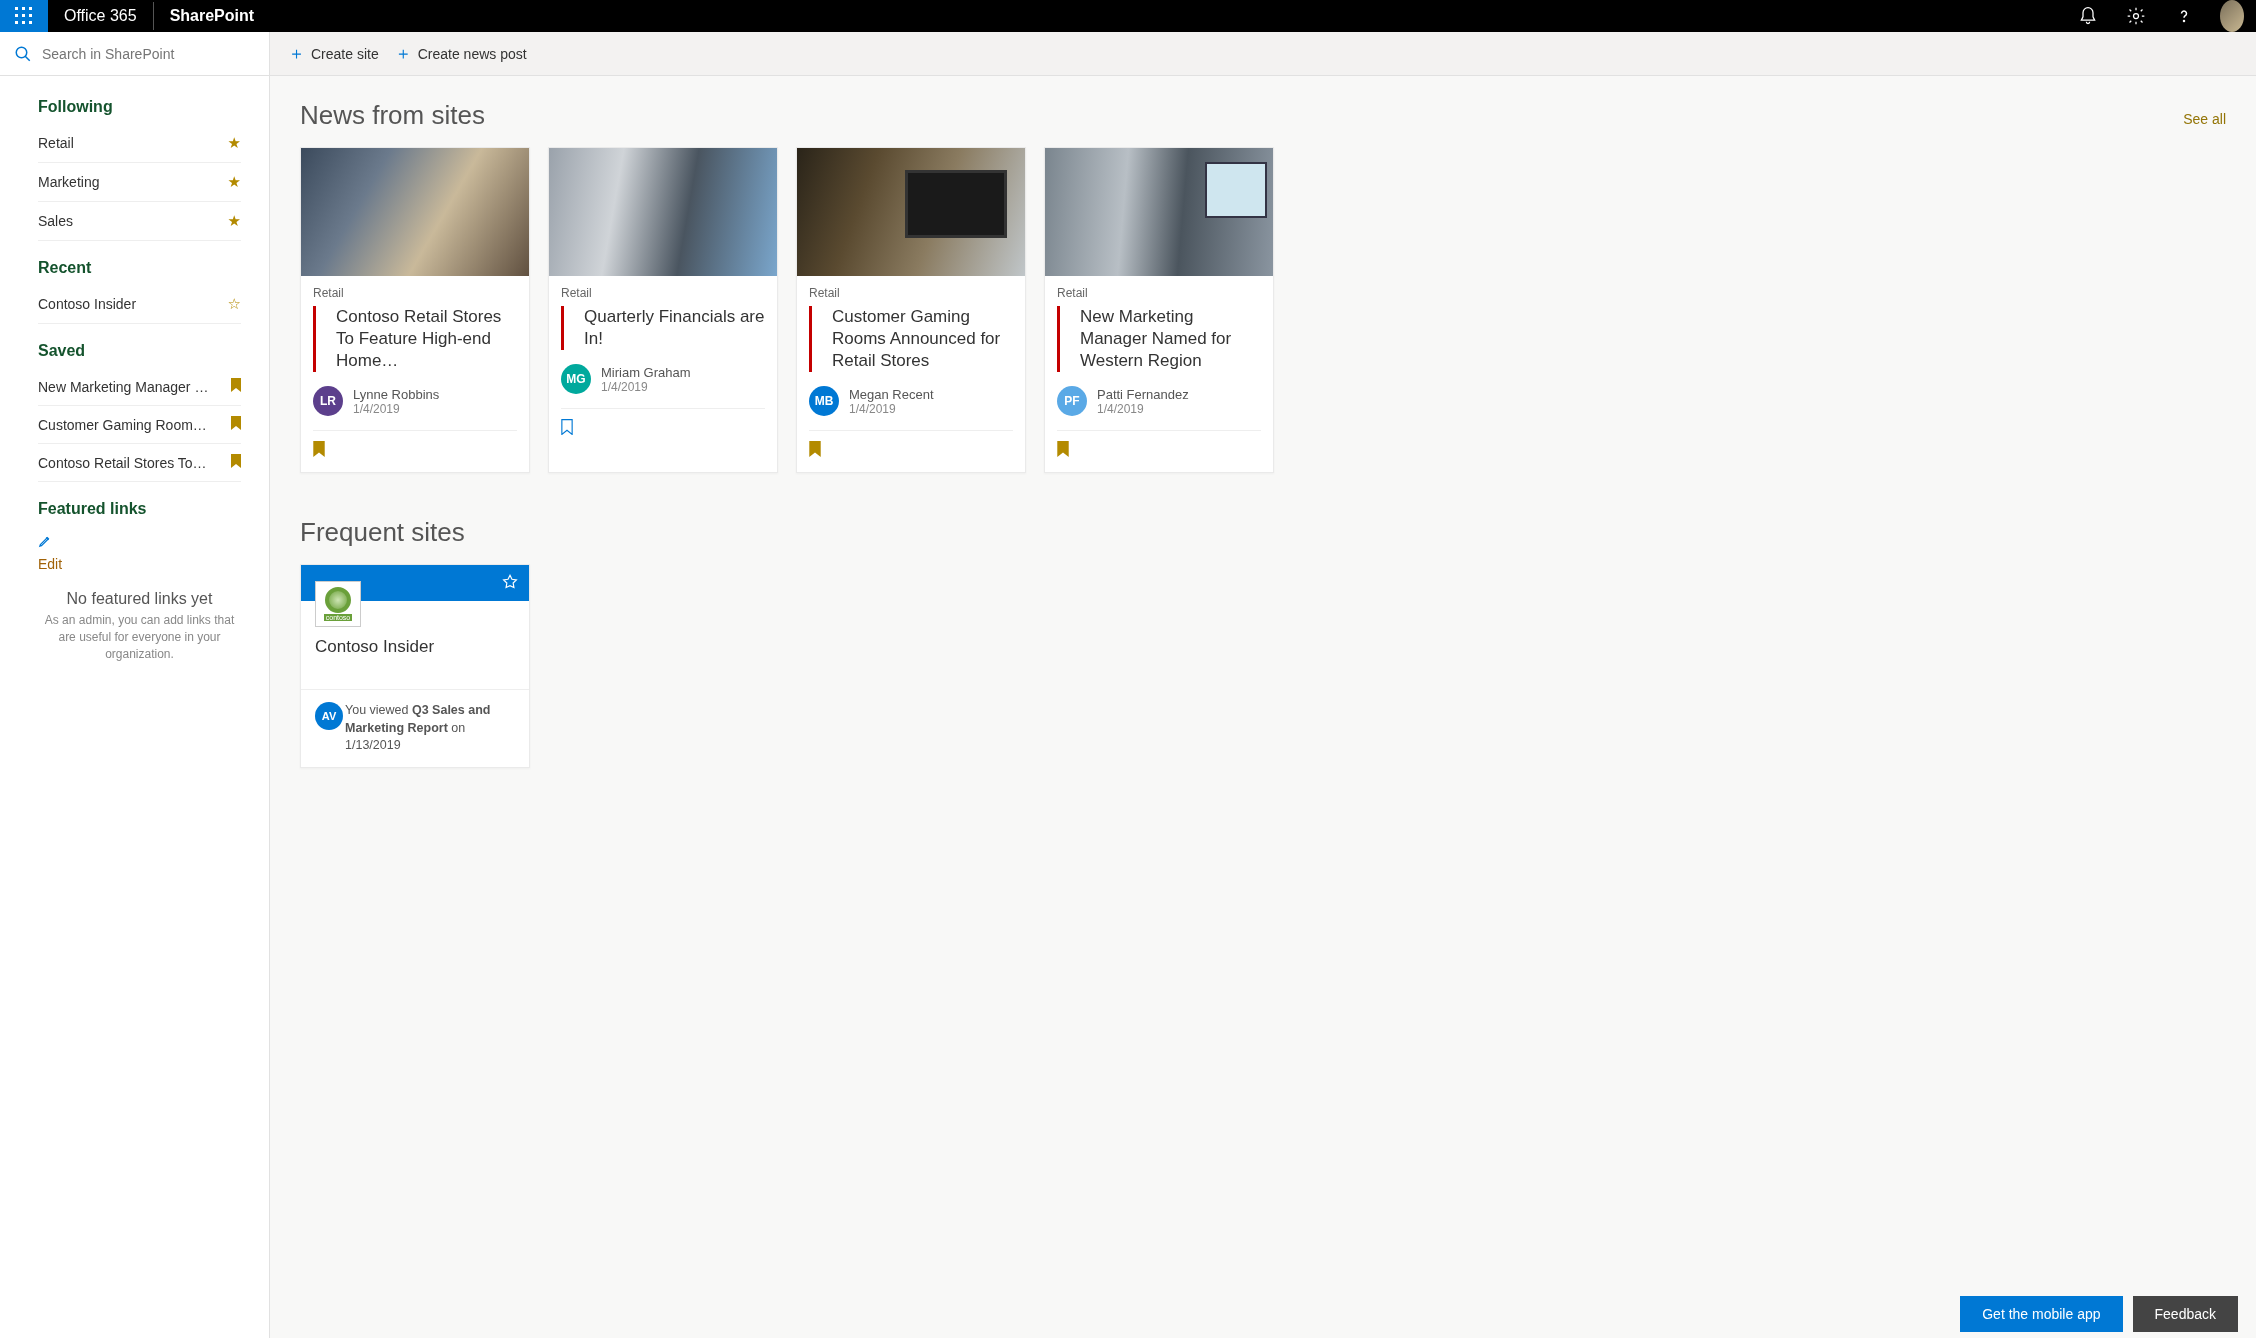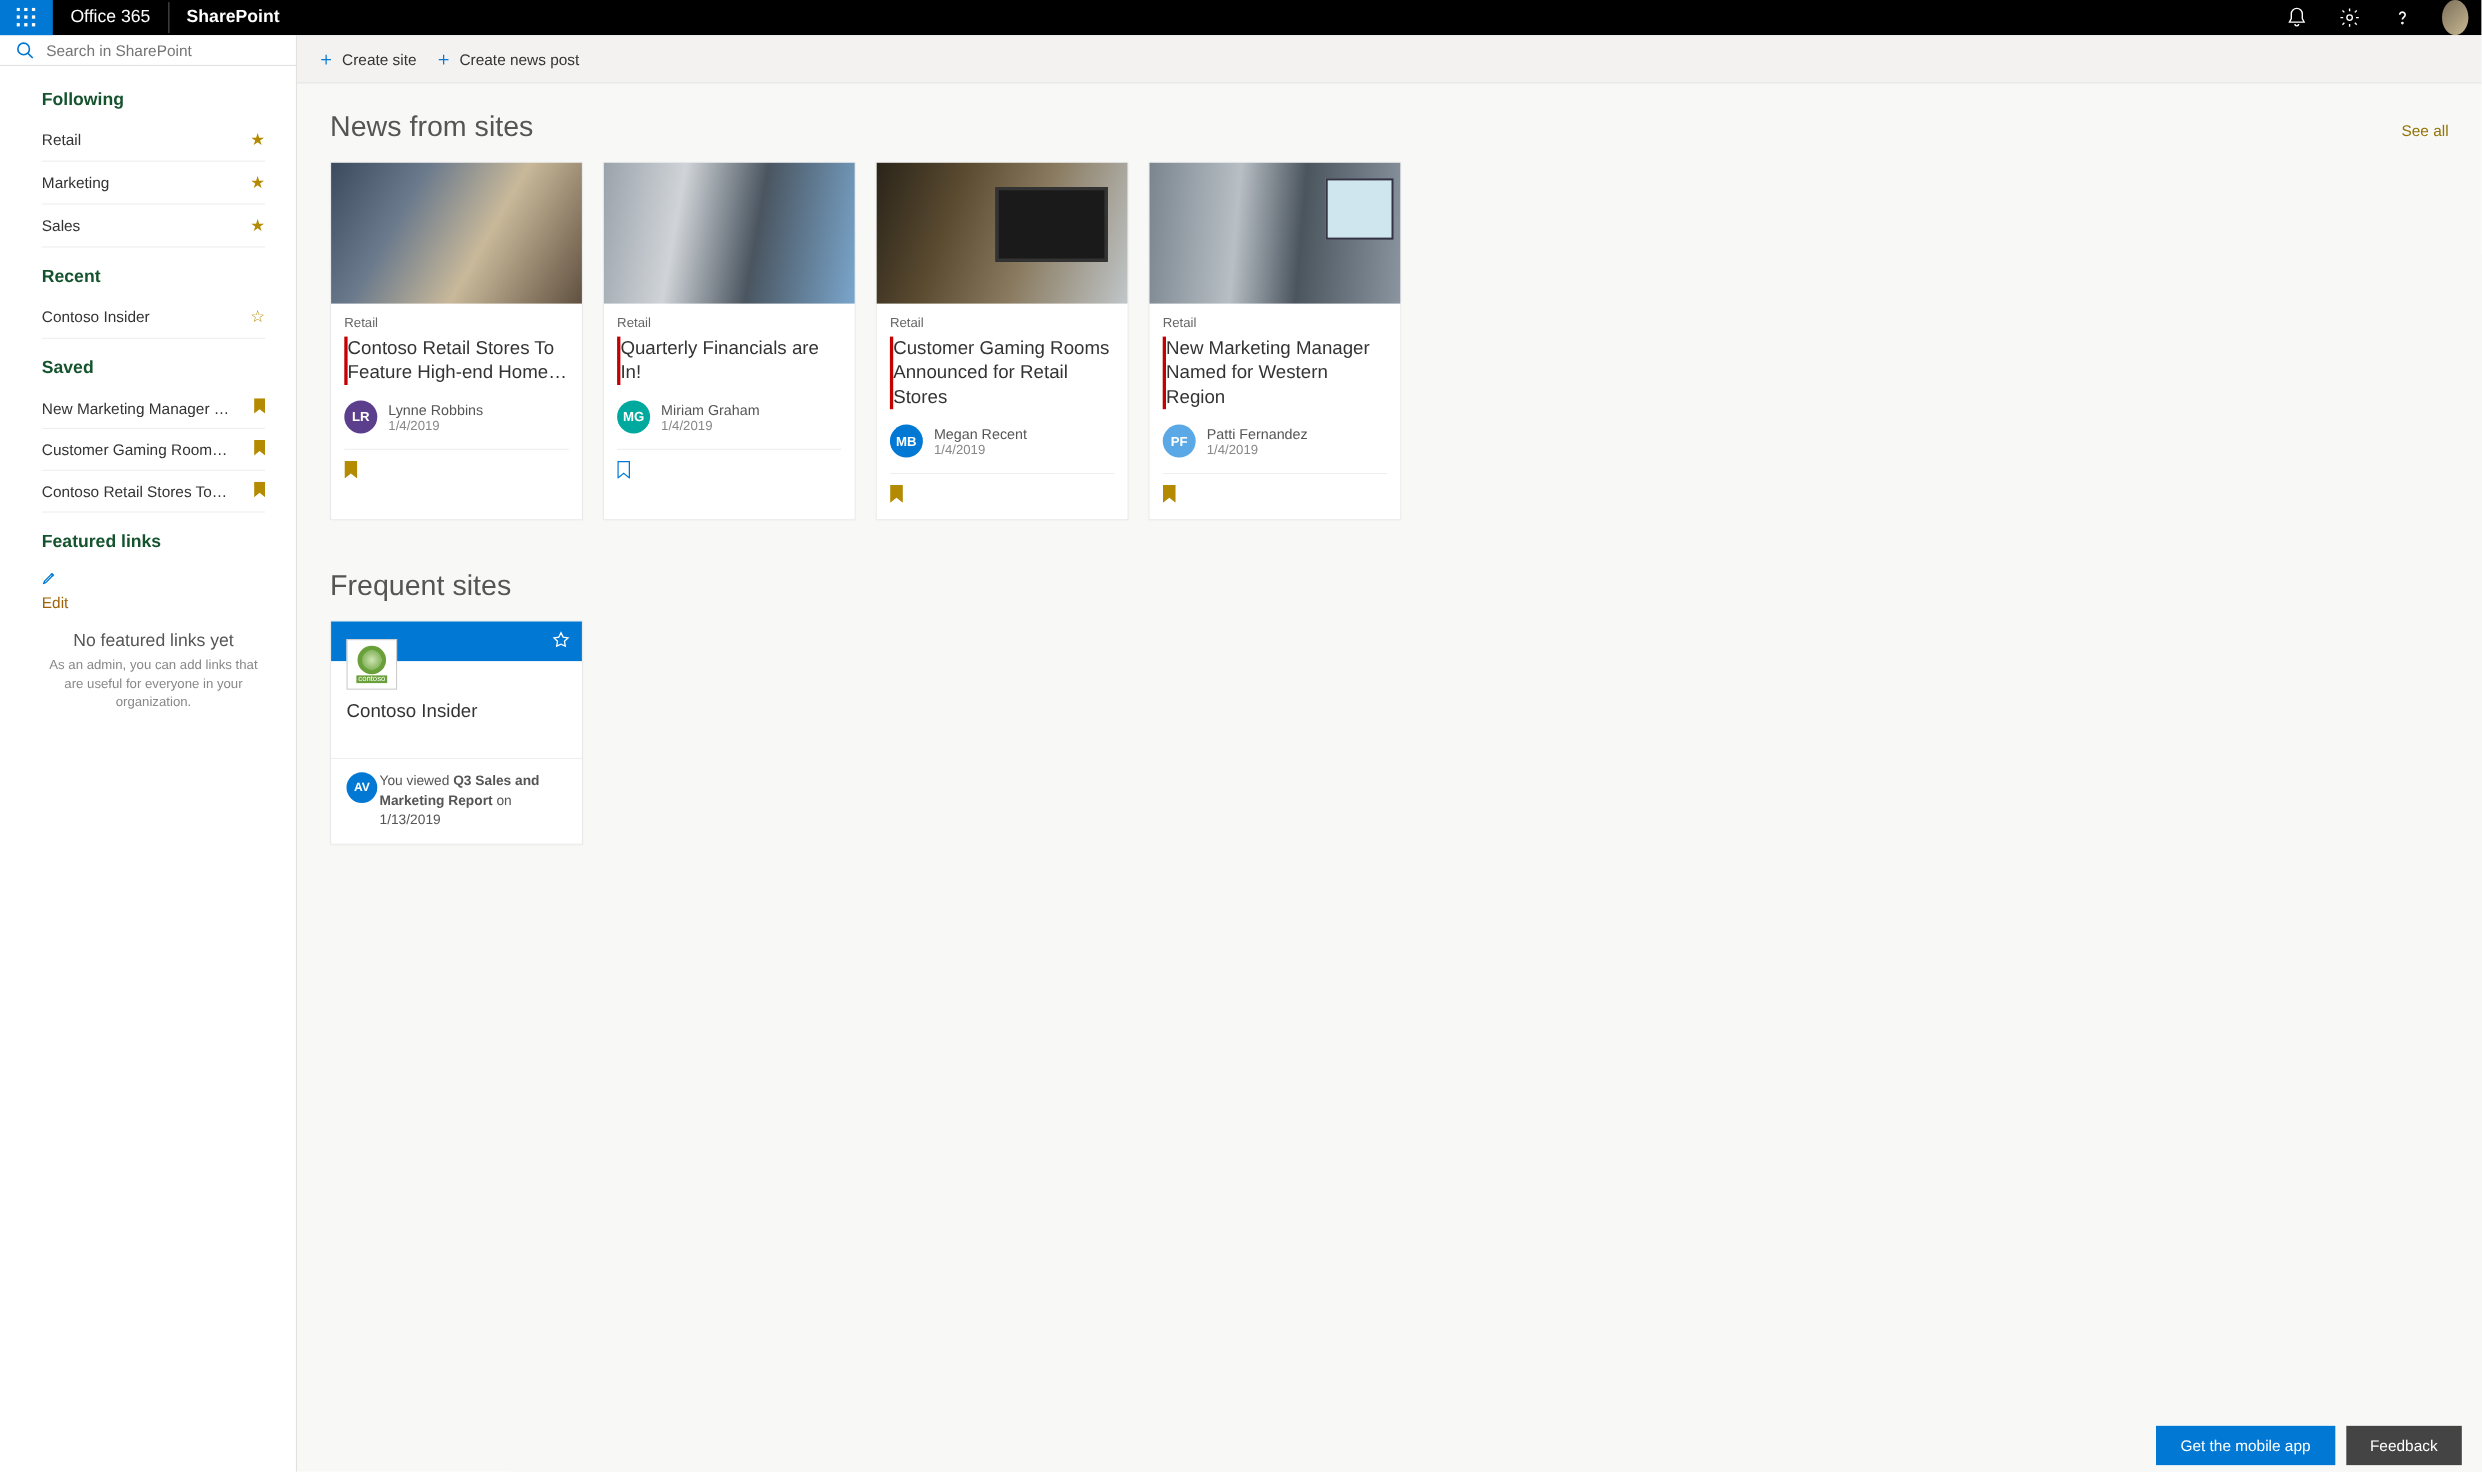--- a/index.html
+++ b/index.html
@@ -32,21 +32,21 @@
     background: linear-gradient(135deg,#7a6f5a,#c9b892); margin: 0 12px;
   }
 
   
   .content-row { display: flex; flex: 1 1 auto; min-height: 0; }
   .left-col {
     width: 270px; flex: 0 0 270px; border-right: 1px solid #e1e1e1;
     display: flex; flex-direction: column; background:#fff;
   }
   .search-box {
-    height: 28px; display: flex; align-items: center; padding: 0 14px;
+    height: 44px; display: flex; align-items: center; padding: 0 14px;
     border-bottom: 1px solid #e1e1e1;
   }
   .search-box svg { width: 18px; height: 18px; stroke:#0078d4; fill:none; margin-right: 10px; flex:0 0 auto;}
   .search-box input {
     border:none; outline:none; font-size: 14px; width: 100%; color:#666;
   }
   .left-nav { padding: 22px 28px 40px 38px; overflow-y:auto; }
   .nav-section-title { font-size: 16px; font-weight: 700; color: #14532d; margin: 18px 0 8px; }
   .nav-section-title:first-child { margin-top: 0;}
   .nav-item {
@@ -81,21 +81,21 @@
   .see-all { color:#937406; font-size:14px; cursor:pointer;}
 
   .news-grid { display:flex; gap:18px; }
   .news-card {
     width:230px; background:#fff; border:1px solid #eaeaea;
     display:flex; flex-direction:column; box-shadow:0 1px 2px rgba(0,0,0,.04);
   }
   .news-thumb { height:128px; background:#8a8a8a; position:relative; overflow:hidden;}
   .news-body { padding: 10px 12px 8px 12px; display:flex; flex-direction:column; flex:1;}
   .news-cat { font-size:12px; color:#666; margin-bottom:6px;}
-  .title-row { display:flex; gap:0;}
+  .title-row { display:flex; gap:20px;}
   .title-bar { width:3px; background:#c40000; flex:0 0 auto;}
   .news-title { font-size:17px; font-weight:400; color:#333; line-height:1.3; min-height:44px;}
   .author-row { display:flex; align-items:center; gap:10px; margin-top:14px;}
   .author-avatar {
     width:30px;height:30px;border-radius:50%; color:#fff; font-size:12px; font-weight:600;
     display:flex;align-items:center;justify-content:center;
   }
   .author-meta .an{ font-size:13px; color:#555;}
   .author-meta .ad{ font-size:12px; color:#888;}
   .card-foot { border-top:1px solid #eee; margin-top:14px; padding:10px 0 4px;}

